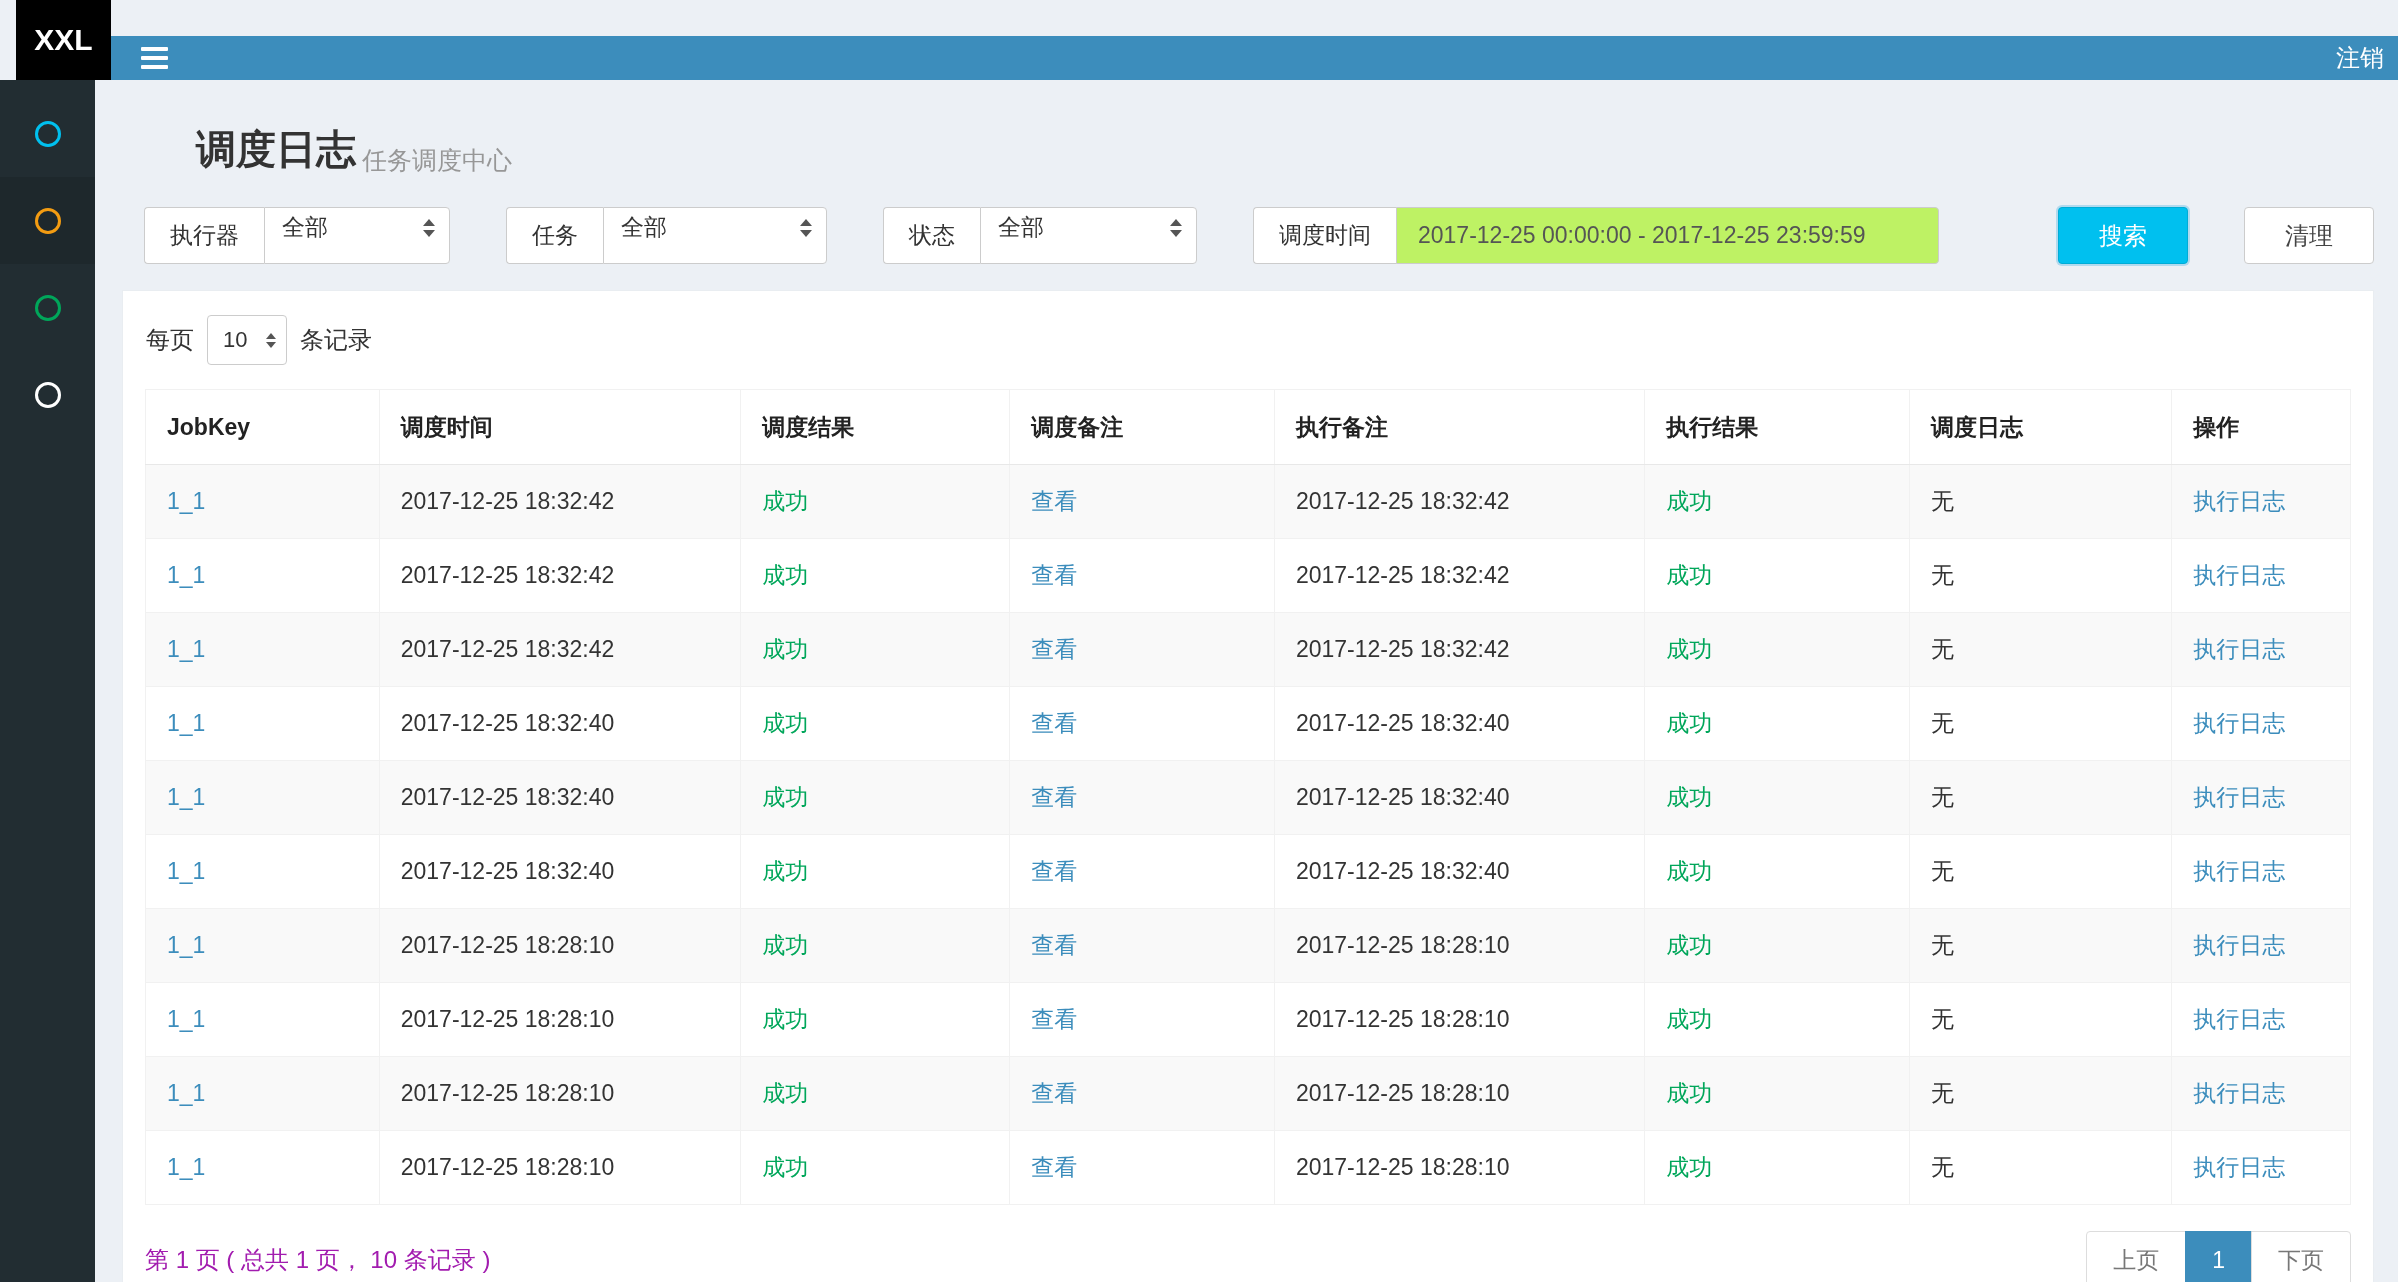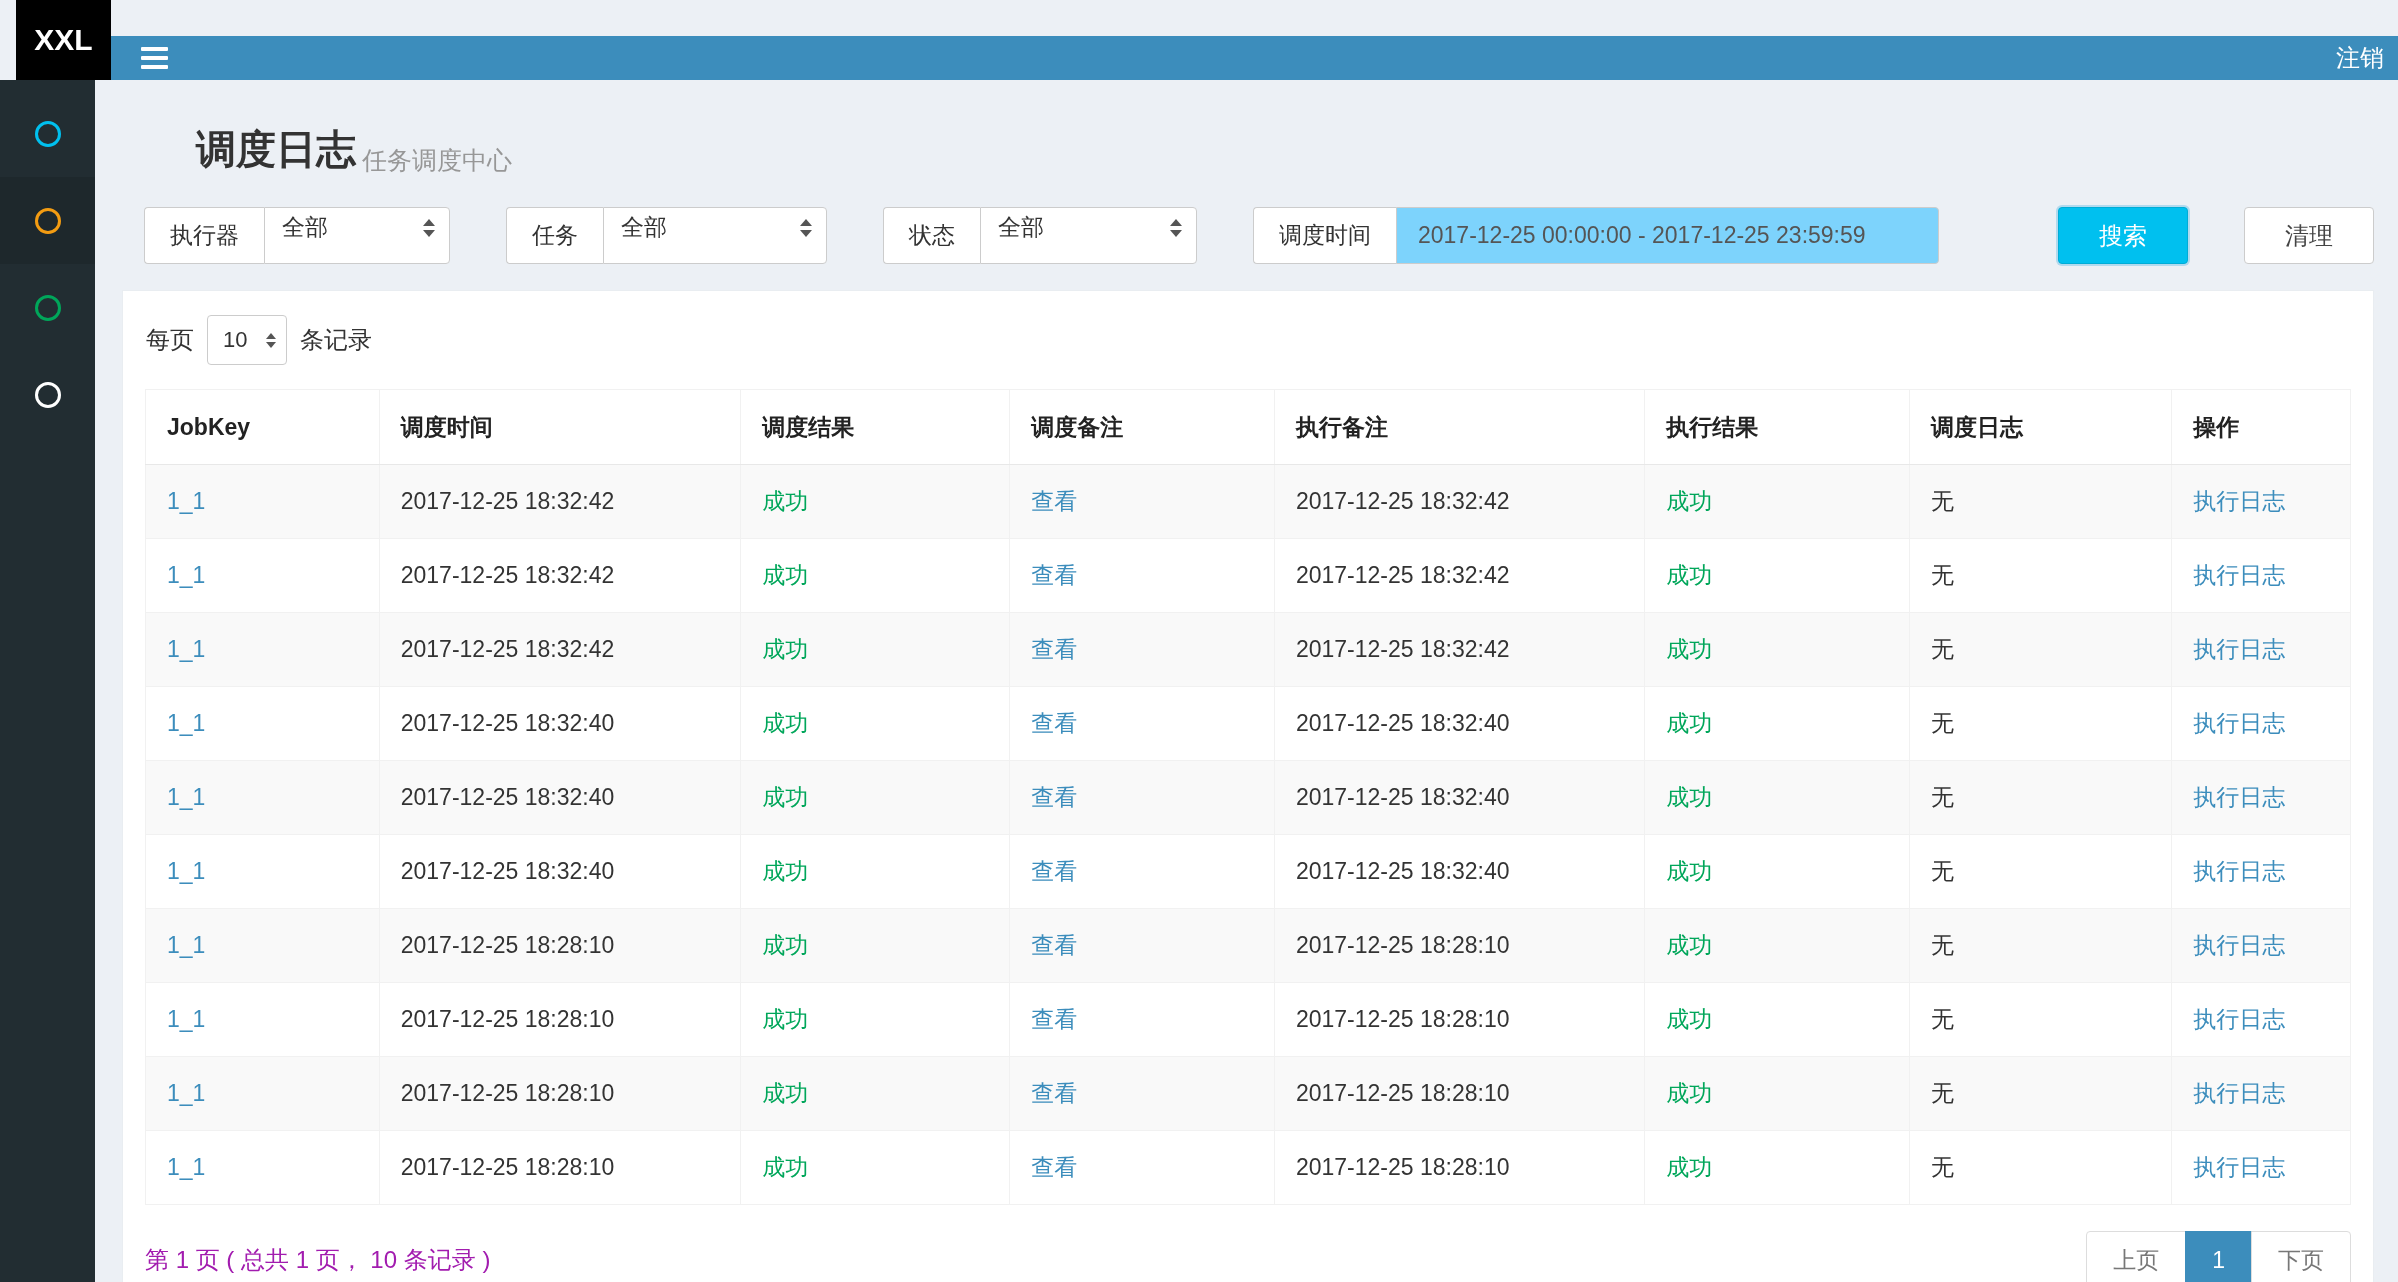--- a/index.html
+++ b/index.html
@@ -58,21 +58,21 @@
   .w186 { width:186px; } .w224 { width:224px; } .w217 { width:217px; }
   .arrows { display:flex; flex-direction:column; gap:4px; margin-left:18px; }
   .arrows i { display:block; width:0; height:0; border-left:6px solid transparent; border-right:6px solid transparent; }
   .arrows .up { border-bottom:7px solid #555; }
   .arrows .down { border-top:7px solid #555; }
   .arrows.small { gap:3px; margin-left:12px; }
   .arrows.small i { border-left-width:5px; border-right-width:5px; }
   .arrows.small .up { border-bottom-width:6px; }
   .arrows.small .down { border-top-width:6px; }
   .time-input {
-    width:543px; background:#7dd3fc; border:1px solid #ccc;
+    width:543px; background:#bef264; border:1px solid #ccc;
     border-radius:0 4px 4px 0; display:flex; align-items:center;
     padding:0 21px; color:#555; cursor:text; white-space:nowrap;
   }
   .time-group { margin-right:0; }
   .btn {
     height:57px; padding:0 40px; font-size:24px; border-radius:4px;
     cursor:pointer; border:1px solid transparent; white-space:nowrap;
   }
   .btn-search { background:var(--search_btn,#00c0ef); border-color:#00acd6; color:#fff; margin-left:auto; box-shadow:0 0 0 2px rgba(0,150,220,0.25); }
   .btn-clear { background:#fff; border-color:#ccc; color:#444; margin-left:56px; }

